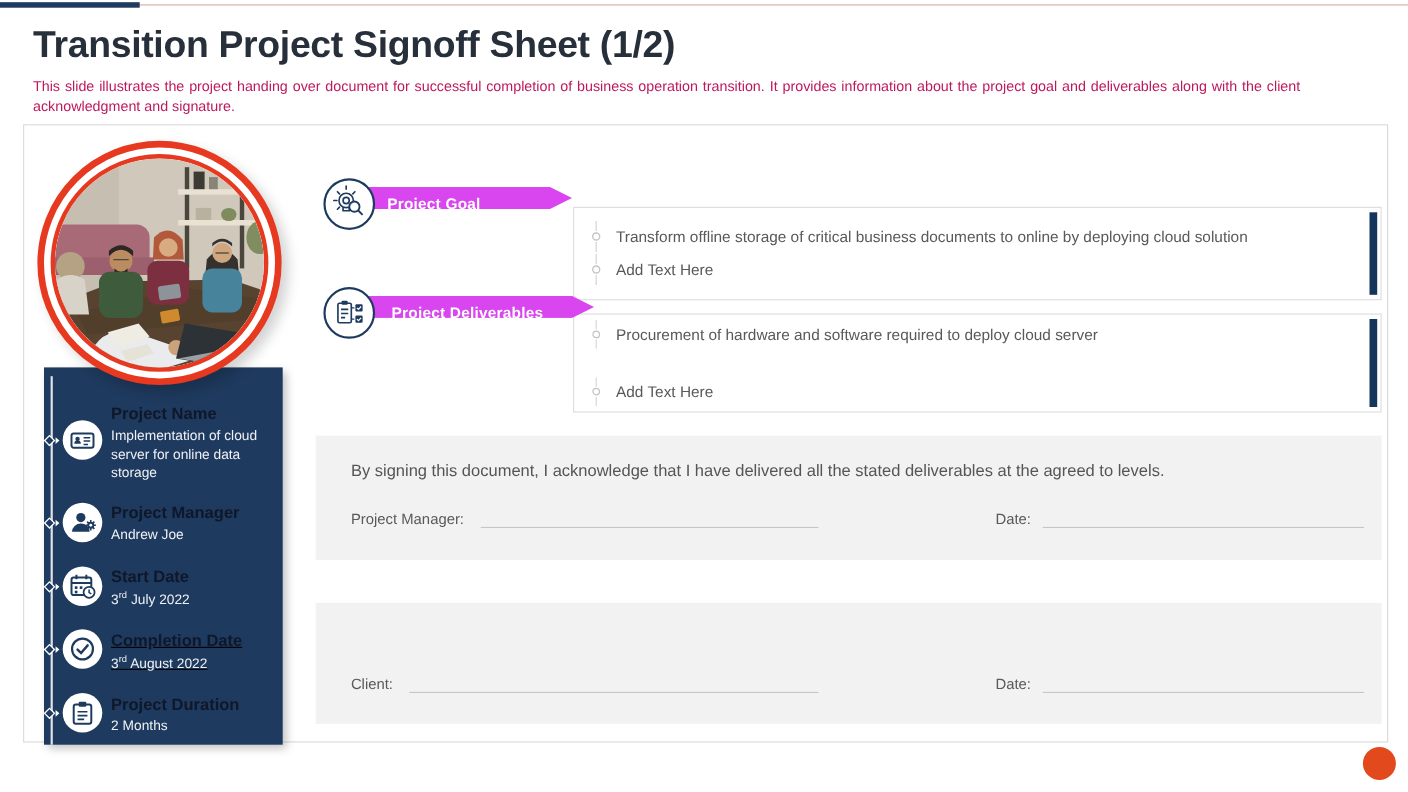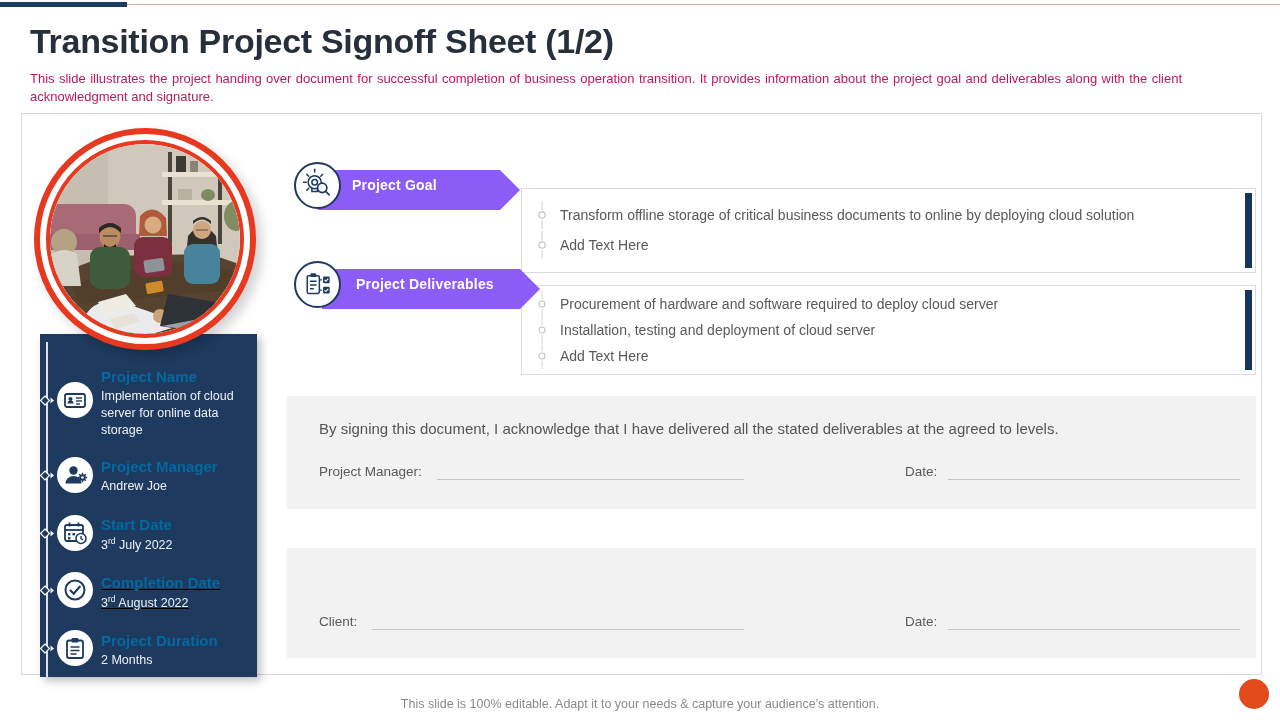--- a/index.html
+++ b/index.html
@@ -29,26 +29,26 @@
   
   .side-panel { left:40px; top:334px; width:217px; height:343px; background:#1e3a5e;
                 box-shadow:4px 4px 8px rgba(0,0,0,0.25); z-index:2; }
   .timeline-line { left:46px; top:342px; width:1.5px; height:335px; background:rgba(255,255,255,0.85); z-index:3; }
   .tl-marker { z-index:5; width:16px; height:11px; }
   .tl-marker svg { display:block; }
   .side-icon { width:36px; height:36px; border-radius:50%; background:#ffffff; z-index:5;
                display:flex; align-items:center; justify-content:center; }
   .side-icon svg { display:block; width:36px; height:36px; }
   .side-text { z-index:5; width:156px; }
-  .side-title { font-size:15px; font-weight:bold; color:#0369a1; margin-bottom:3px; }
+  .side-title { font-size:15px; font-weight:bold; color:#0f172a; margin-bottom:3px; }
   .side-value { font-size:12.5px; color:#eef1f5; line-height:1.34; }
   .side-value sup { font-size:8.5px; }
 
   
-  .hdr-arrow { height:40px; background:#8b5cf6; color:#ffffff; font-size:14px; font-weight:bold;
+  .hdr-arrow { height:20px; background:#d946ef; color:#ffffff; font-size:14px; font-weight:bold;
                line-height:30px; padding-left:34px; letter-spacing:0.2px; z-index:2;
                clip-path:polygon(0 0, calc(100% - 20px) 0, 100% 50%, calc(100% - 20px) 100%, 0 100%); }
   .hdr-icon { width:47px; height:47px; border-radius:50%; background:#ffffff; border:2px solid #1d3a5f;
               z-index:3; display:flex; align-items:center; justify-content:center; }
   .hdr-icon svg { display:block; width:44px; height:44px; }
 
   
   .bullet-box { background:#ffffff; border:1px solid #dcdcdc;margin-top:45px; }
   .nbar { position:absolute; right:3px; top:4px; bottom:4px; width:7px; background:#16355a; }
   .bullet-row { position:absolute; left:14px; right:28px; display:flex; align-items:center; gap:12px; }
@@ -314,28 +314,20 @@
   <div class="abs bullet-box" style="left:521px; top:240px; width:735px; height:90px;">
     <div class="nbar"></div>
     <div class="bullet-row" style="top:5px; height:26px;">
       <svg viewBox="0 0 12 28" width="12" height="26">
           <line x1="6" y1="0" x2="6" y2="9" stroke="#d8d8d8" stroke-width="1.2"></line>
           <circle cx="6" cy="14" r="3.2" fill="#fff" stroke="#c4c4c4" stroke-width="1.2"></circle>
           <line x1="6" y1="19" x2="6" y2="28" stroke="#d8d8d8" stroke-width="1.2"></line>
         </svg>
       <span class="btext">Procurement of hardware and software required to deploy cloud server</span>
     </div>
-    <div class="bullet-row" style="top:31px; height:26px;">
-      <svg viewBox="0 0 12 28" width="12" height="26">
-          <line x1="6" y1="0" x2="6" y2="9" stroke="#d8d8d8" stroke-width="1.2"></line>
-          <circle cx="6" cy="14" r="3.2" fill="#fff" stroke="#c4c4c4" stroke-width="1.2"></circle>
-          <line x1="6" y1="19" x2="6" y2="28" stroke="#d8d8d8" stroke-width="1.2"></line>
-        </svg>
-      <span class="btext">Installation, testing and deployment of cloud server</span>
-    </div>
     <div class="bullet-row" style="top:57px; height:26px;">
       <svg viewBox="0 0 12 28" width="12" height="26">
           <line x1="6" y1="0" x2="6" y2="9" stroke="#d8d8d8" stroke-width="1.2"></line>
           <circle cx="6" cy="14" r="3.2" fill="#fff" stroke="#c4c4c4" stroke-width="1.2"></circle>
           <line x1="6" y1="19" x2="6" y2="28" stroke="#d8d8d8" stroke-width="1.2"></line>
         </svg>
       <span class="btext">Add Text Here</span>
     </div>
   </div>
 
@@ -347,16 +339,15 @@
     <span class="sig-line" style="left:661px; top:70px; width:292px;"></span>
   </div>
 
   <div class="abs sig-block" style="top:548px; height:110px;">
     <span class="sig-label" style="left:32px; top:66px;">Client:</span>
     <span class="sig-line" style="left:85px; top:68px; width:372px;"></span>
     <span class="sig-label" style="left:618px; top:66px;">Date:</span>
     <span class="sig-line" style="left:661px; top:68px; width:292px;"></span>
   </div>
 
-  <div class="abs footer-note">This slide is 100% editable. Adapt it to your needs &amp; capture your audience's attention.</div>
   <div class="abs orange-dot"></div>
 
 </div>
 
 </body></html>

